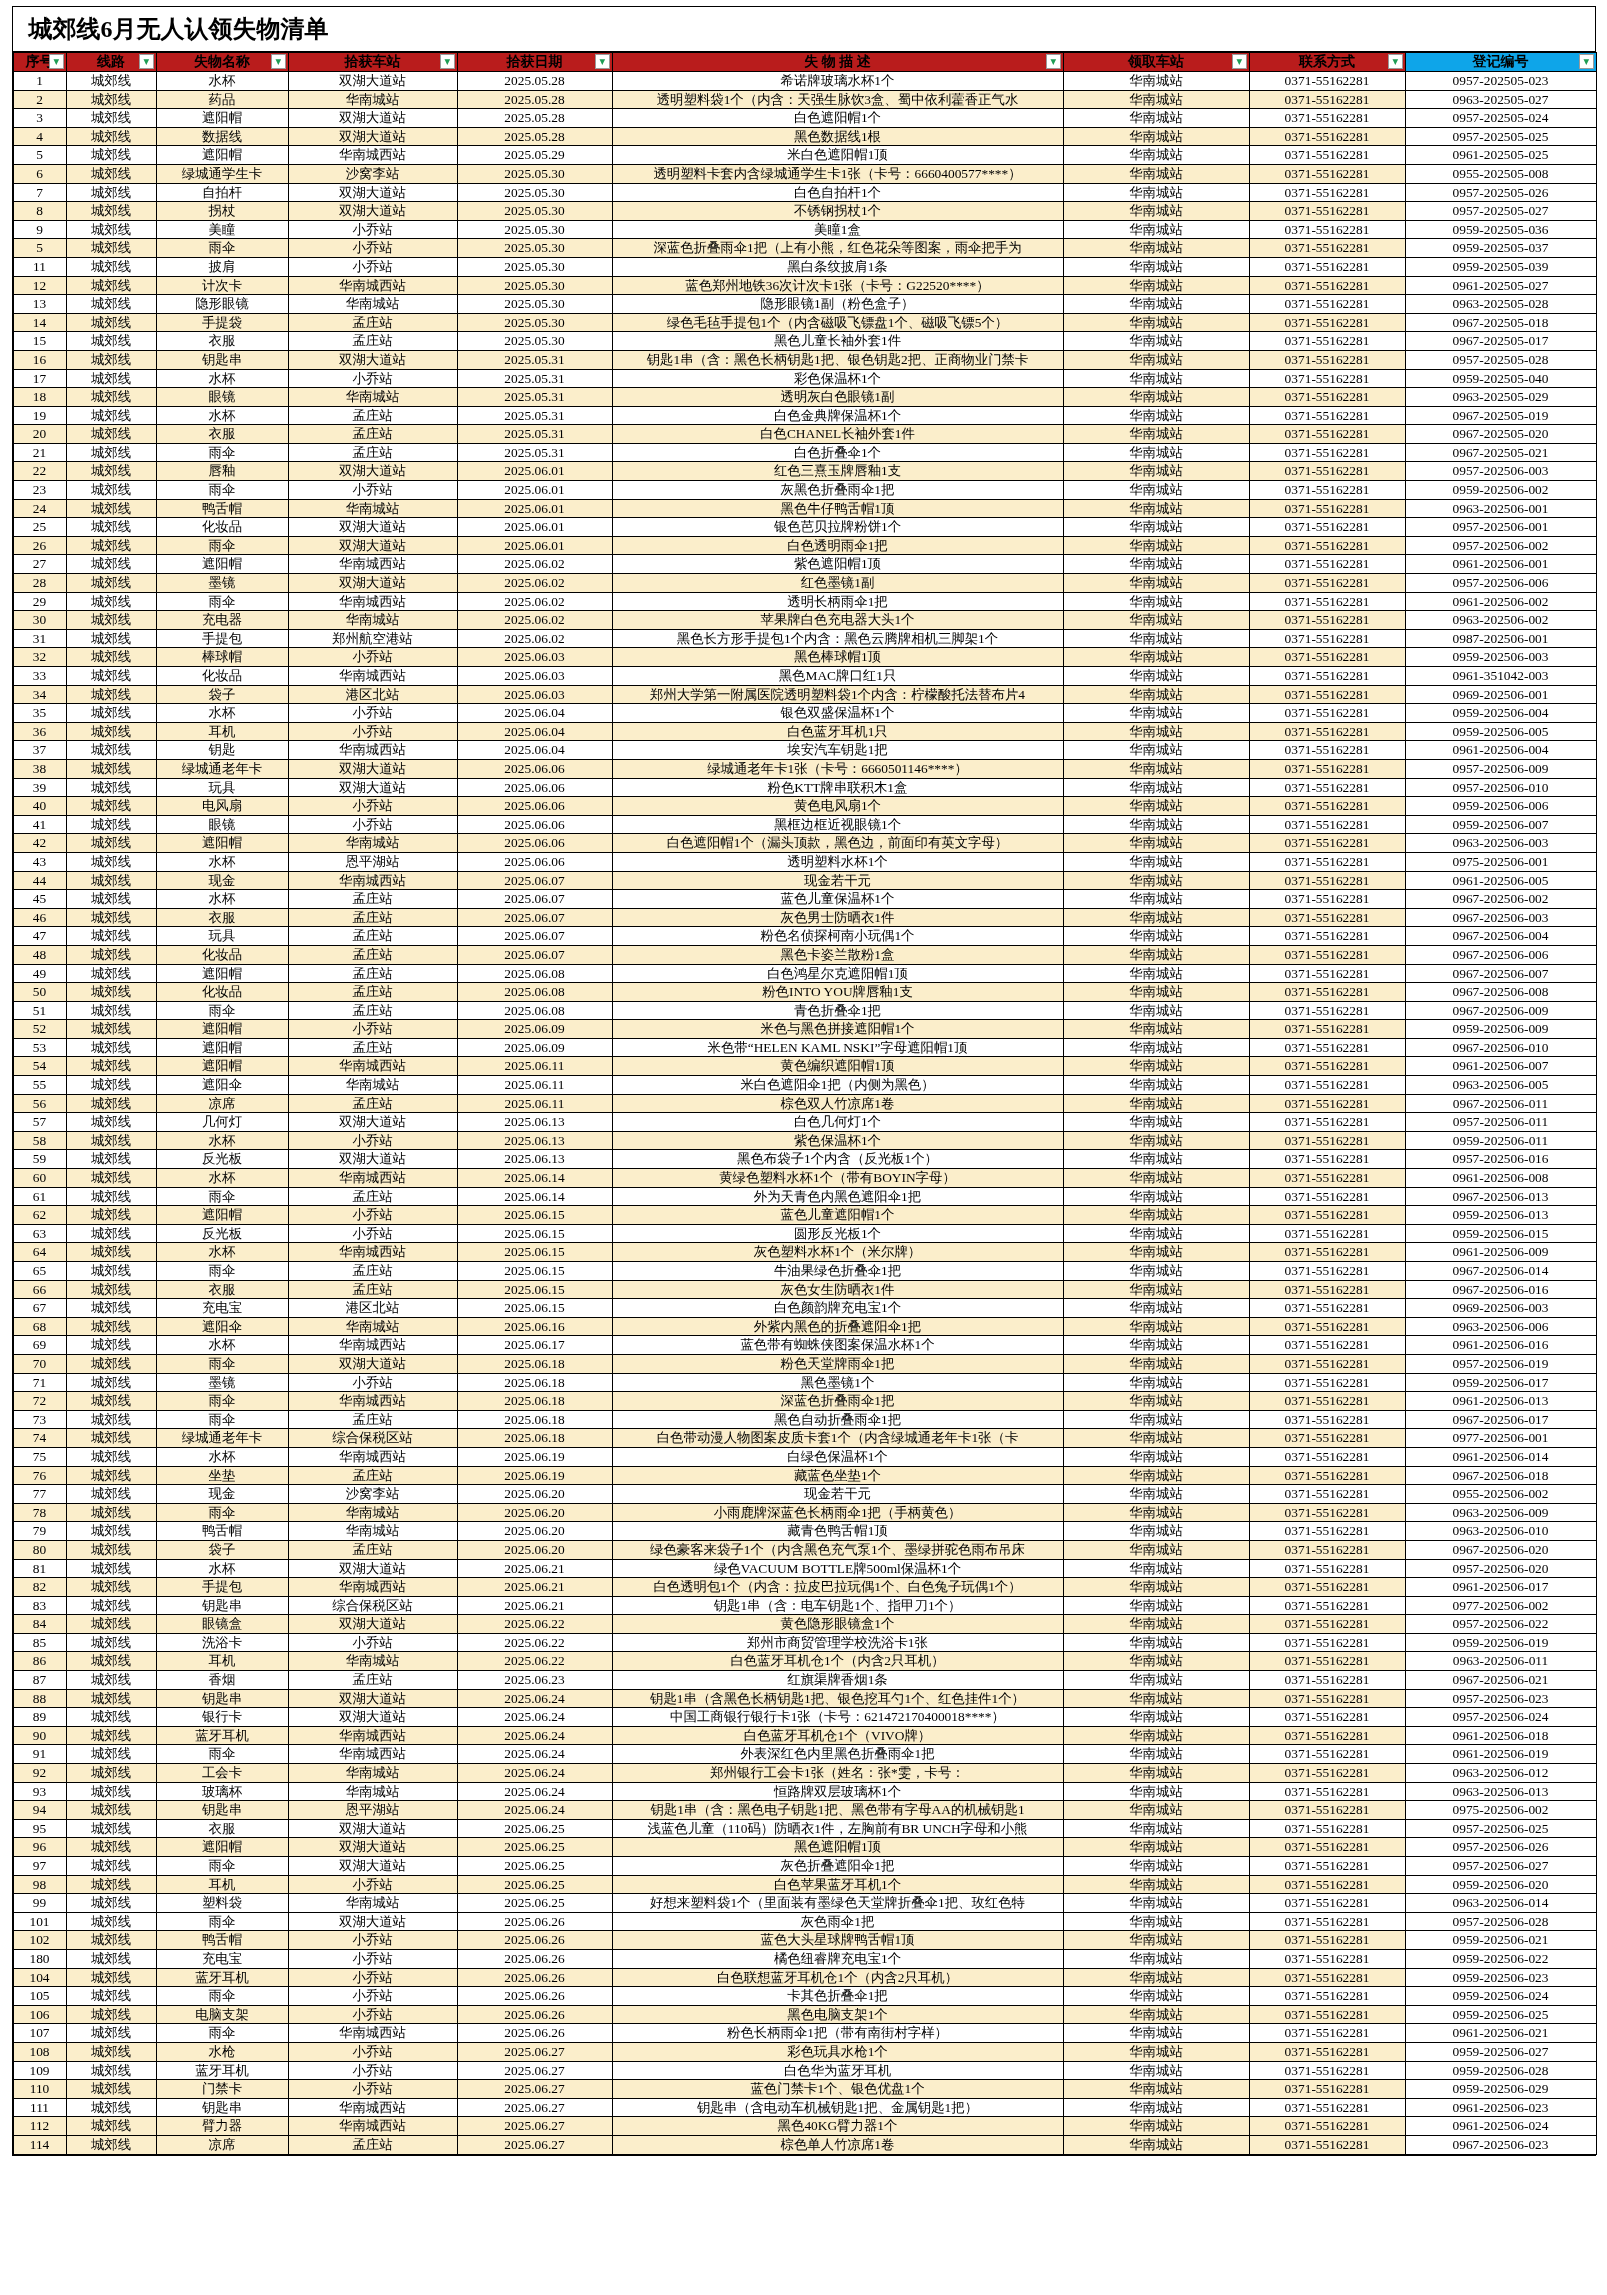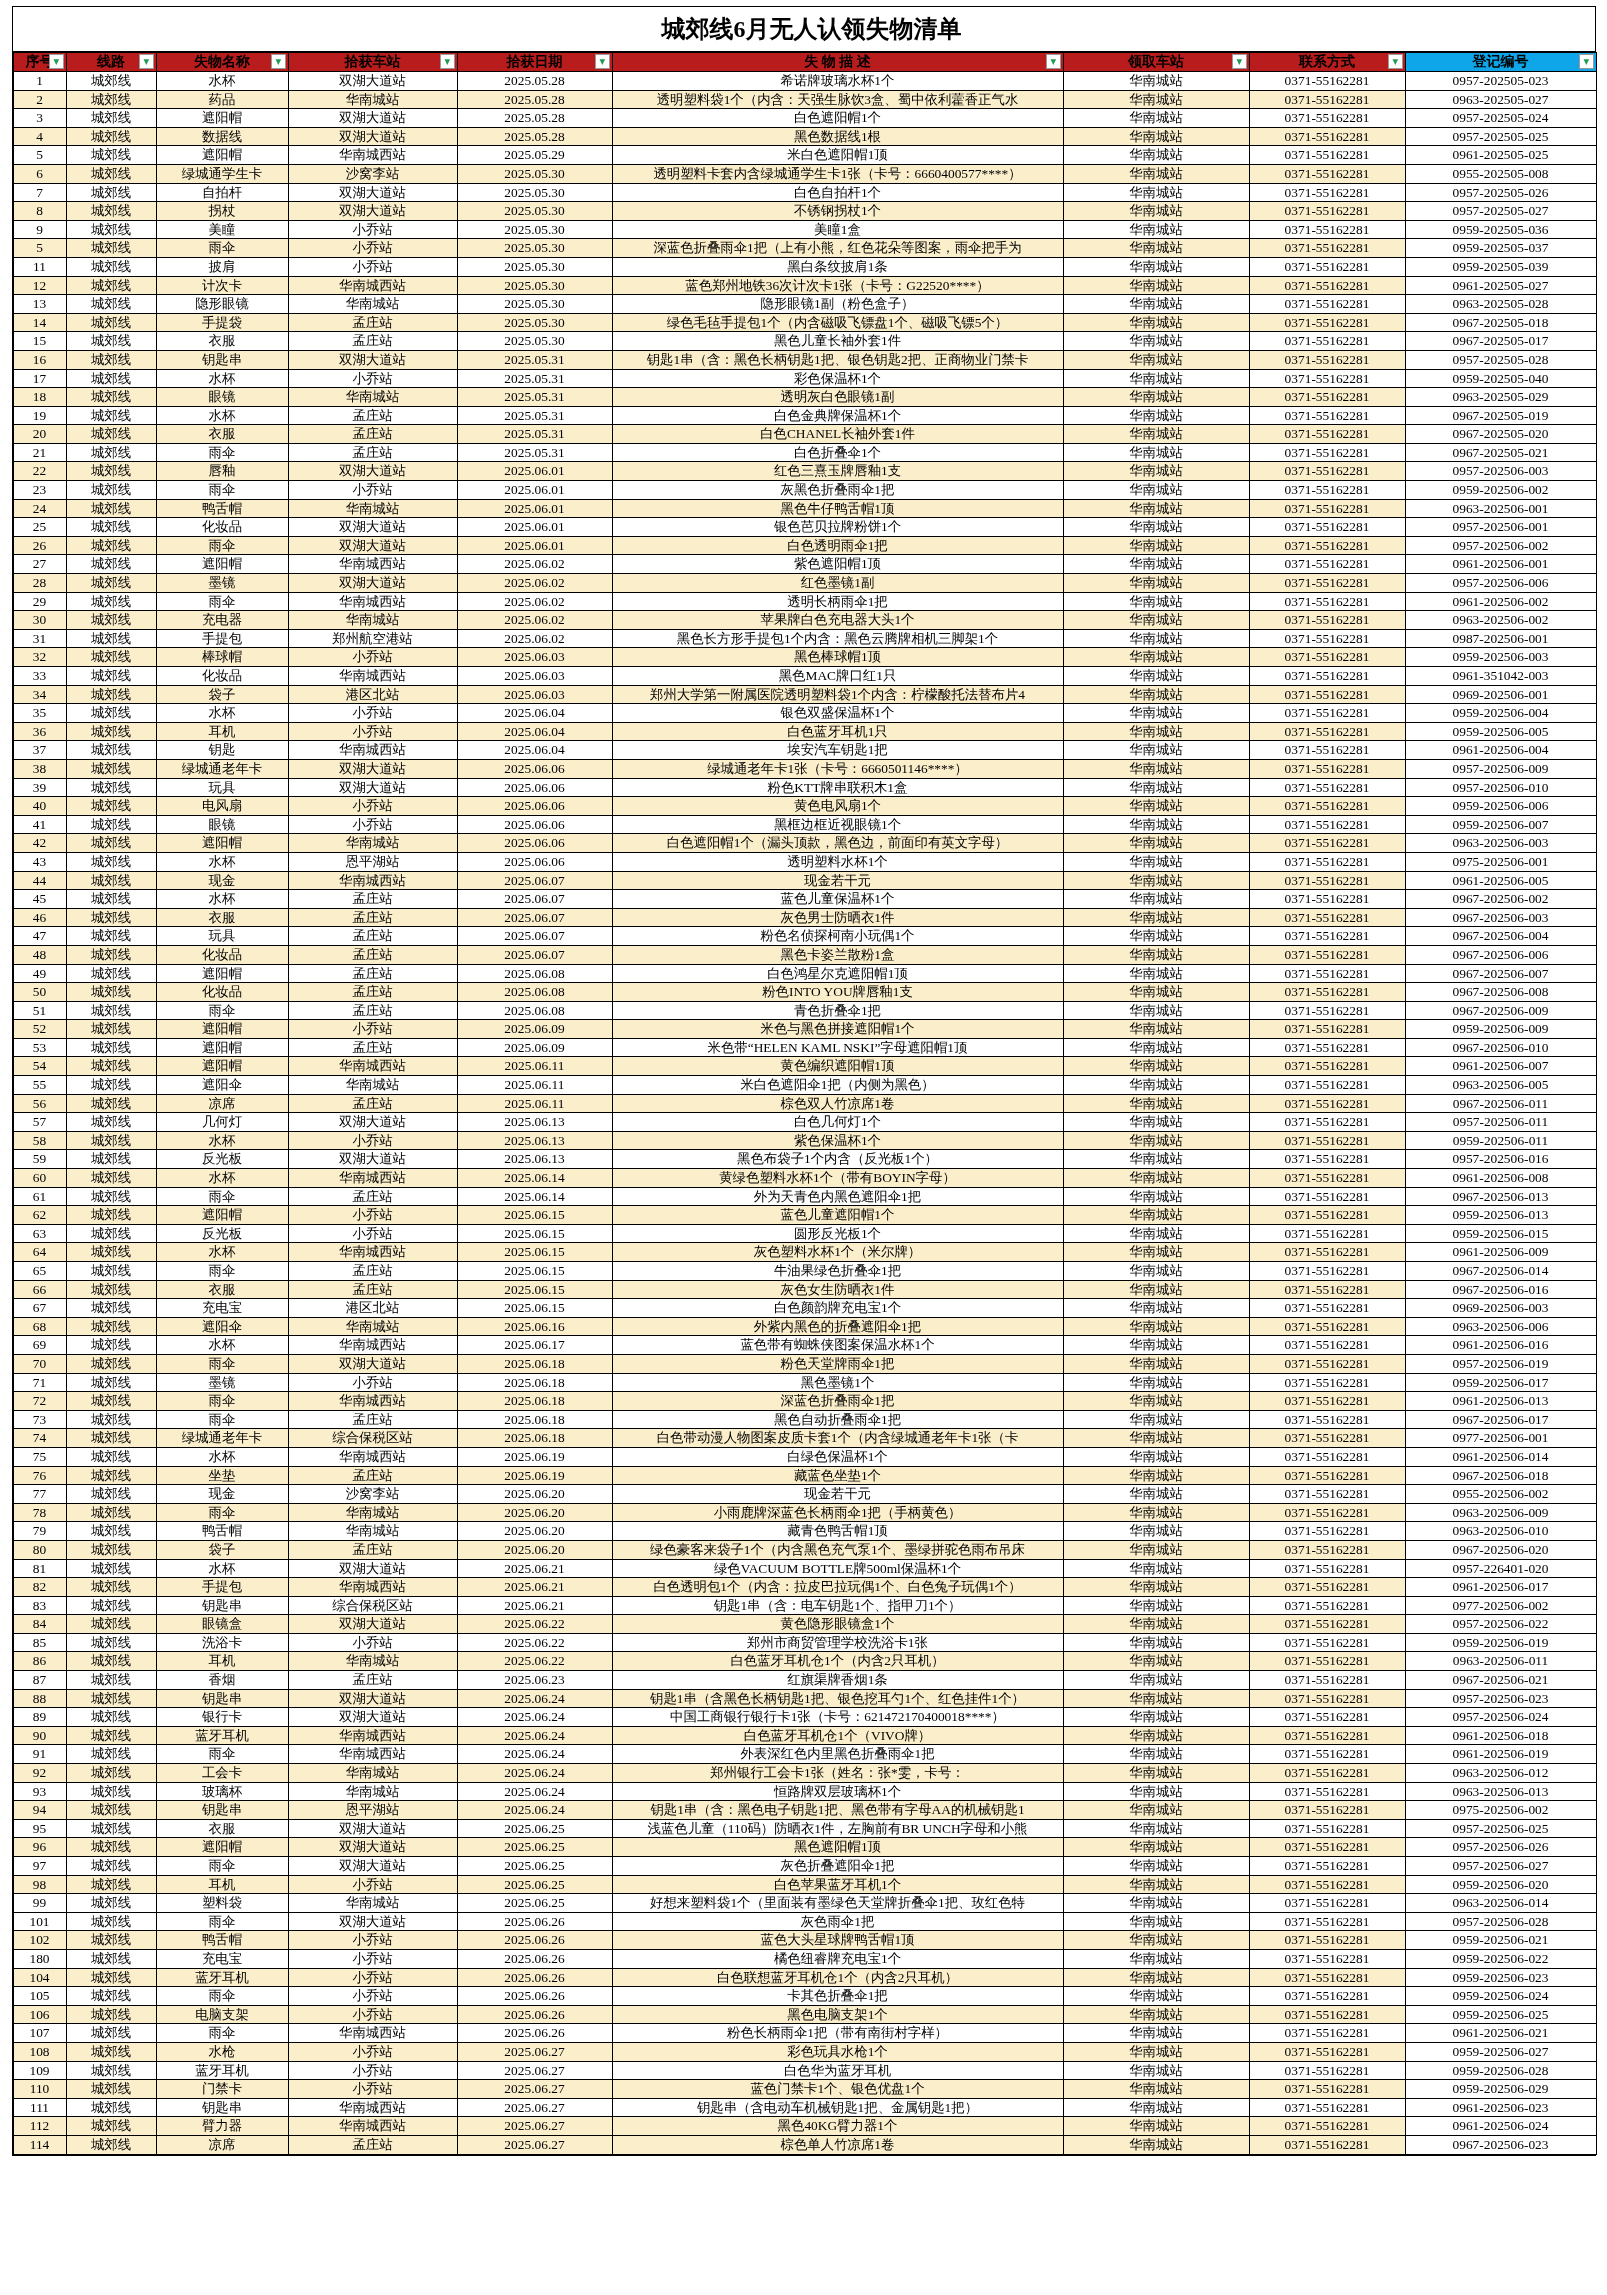--- a/index.html
+++ b/index.html
@@ -1,18 +1,18 @@
 <!DOCTYPE html>
 <html style="font-size:9.7px"><head>
 <meta charset="utf-8">
 <style>
   html,body{margin:0;padding:0;background:#fff;}
   body{width:1607px;font-family:"Liberation Serif","DejaVu Serif",serif;color:#000;}
   #sheet{position:absolute;left:11.5px;top:6px;width:1582px;border:1.8px solid #000;background:#fff;}
-  #title-cell{height:44px;line-height:44px;text-align:center;font-size:24px;font-weight:bold;
+  #title-cell{height:44px;line-height:44px;text-align:left;font-size:24px;font-weight:bold;
     border-bottom:1.2px solid #000;background:#fff;overflow:hidden;white-space:nowrap;padding-left:16px;}
   table{border-collapse:collapse;table-layout:fixed;width:1582px;}
   th,td{border:1.2px solid #000;overflow:hidden;white-space:nowrap;padding:0;text-align:center;vertical-align:middle;}
   thead th{height:18px;background:#b91c1c;font-size:14px;font-weight:bold;position:relative;line-height:18px;}
   thead th.blue{background:#0ea5e9;}
   tbody td{height:17.6px;font-size:13.4px;line-height:17.6px;}
   tbody tr.stripe td{background:#FBEECB;}
   tbody tr td.col-reg{background:#fff;}
   .filter-btn{position:absolute;right:1.8px;bottom:2.4px;width:12.7px;height:12.7px;background:#fff;
     border:0.6px solid #9a9a9a;display:flex;align-items:center;justify-content:center;cursor:pointer;}
@@ -949,21 +949,21 @@
         </tr>
         <tr>
           <td>81</td>
           <td>城郊线</td>
           <td>水杯</td>
           <td>双湖大道站</td>
           <td>2025.06.21</td>
           <td>绿色VACUUM BOTTLE牌500ml保温杯1个</td>
           <td>华南城站</td>
           <td>0371-55162281</td>
-          <td class="col-reg">0957-226401-020</td>
+          <td class="col-reg">0957-202506-020</td>
         </tr>
         <tr class="stripe">
           <td>82</td>
           <td>城郊线</td>
           <td>手提包</td>
           <td>华南城西站</td>
           <td>2025.06.21</td>
           <td>白色透明包1个（内含：拉皮巴拉玩偶1个、白色兔子玩偶1个）</td>
           <td>华南城站</td>
           <td>0371-55162281</td>

